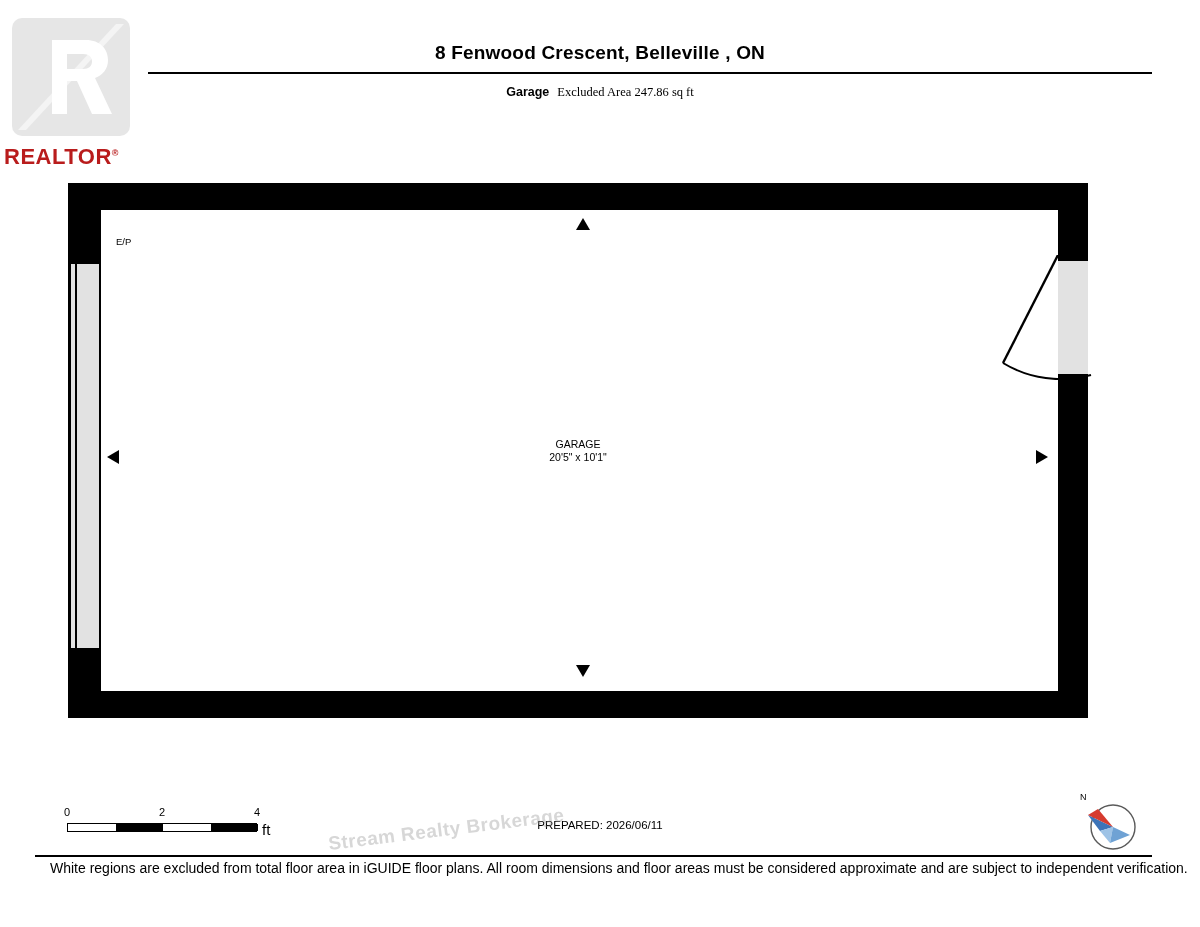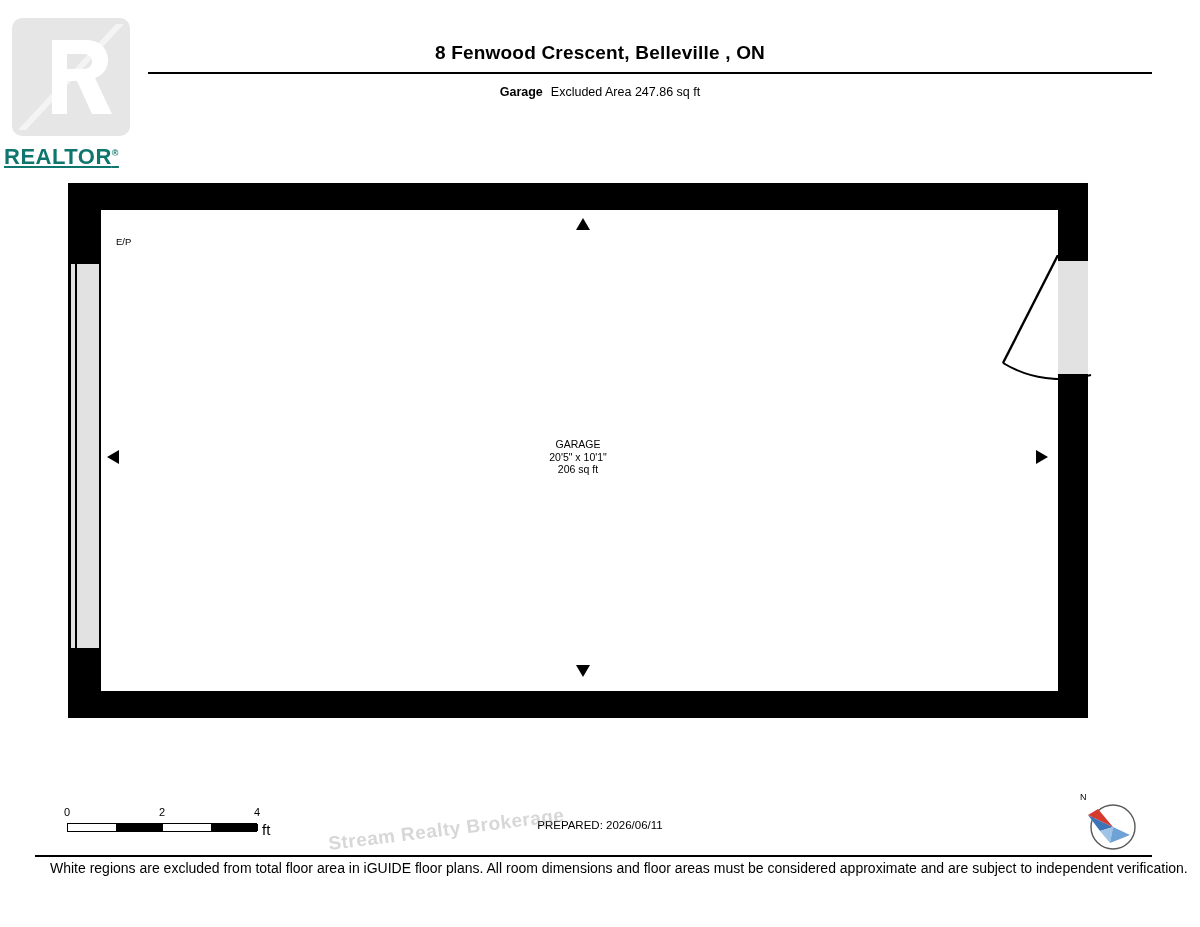--- a/index.html
+++ b/index.html
@@ -42,20 +42,21 @@
     width: 1200px;
     text-align: center;
     font-size: 12.5px;
   }
   #subtitle-row .label {
     font-weight: bold;
     margin-right: 8px;
   }
   #subtitle-row .value {
     font-weight: normal;
+    font-family: Liberation Serif, serif;
   }
 
   
   #realtor-logo {
     position: absolute;
     left: 4px;
     top: 18px;
     width: 150px;
     height: 145px;
   }
@@ -65,23 +66,22 @@
     top: 0px;
     width: 118px;
     height: 118px;
   }
   #realtor-word {
     position: absolute;
     left: 0px;
     top: 126px;
     font-size: 22px;
     font-weight: bold;
-    color: #0f766e;
+    color: #b91c1c;
     letter-spacing: 0.5px;
-    text-decoration: underline;
   }
   #realtor-word sup {
     font-size: 9px;
     vertical-align: super;
   }
 
   
   #floorplan {
     position: absolute;
     left: 68px;
@@ -283,21 +283,20 @@
   <svg style="position:absolute; left:925px; top:72px; width:100px; height:125px;" viewBox="0 0 100 125">
     <path d="M65 0 L10 108" stroke="#000000" stroke-width="2.4" fill="none"></path>
     <path d="M10 108 A 112 112 0 0 0 98 120" stroke="#000000" stroke-width="2" fill="none"></path>
   </svg>
 
   <div id="ep-label">E/P</div>
 
   <div id="room-label">
     <div>GARAGE</div>
     <div>20'5" x 10'1"</div>
-    <div>206 sq ft</div>
   </div>
 
   <div class="arrow arrow-up" style="left:508px; top:35px;"></div>
   <div class="arrow arrow-down" style="left:508px; top:482px;"></div>
   <div class="arrow arrow-left" style="left:39px; top:267px;"></div>
   <div class="arrow arrow-right" style="left:968px; top:267px;"></div>
 </div>
 
 <div id="scalebar">
   <div class="ticklabels">

